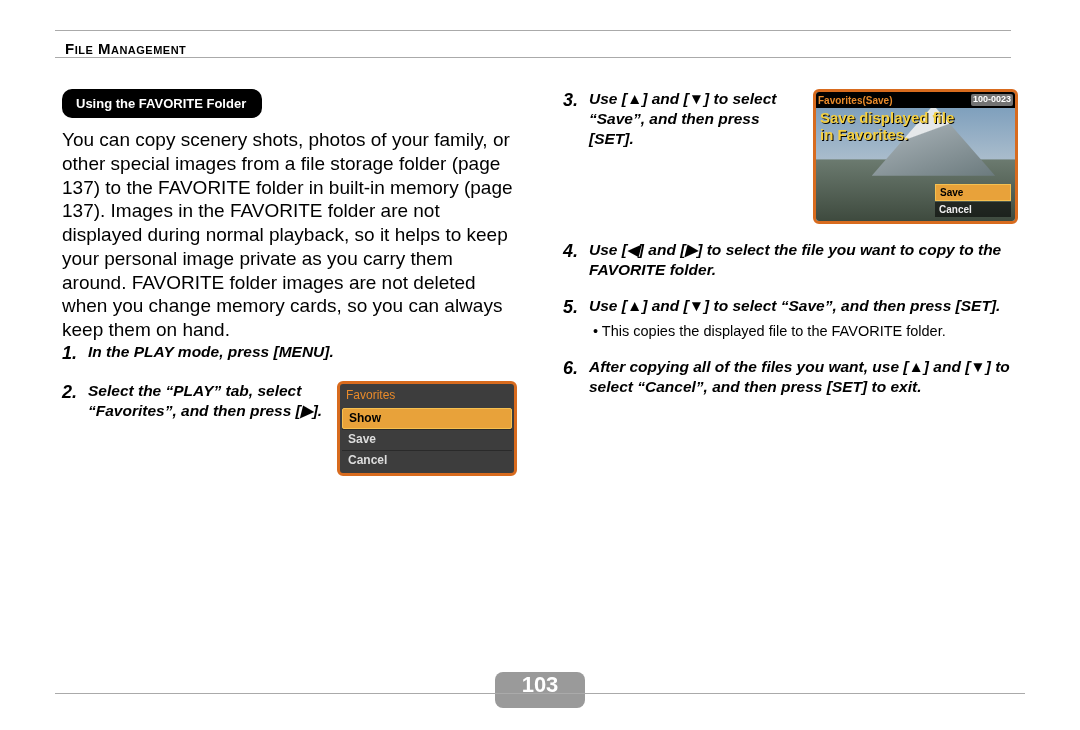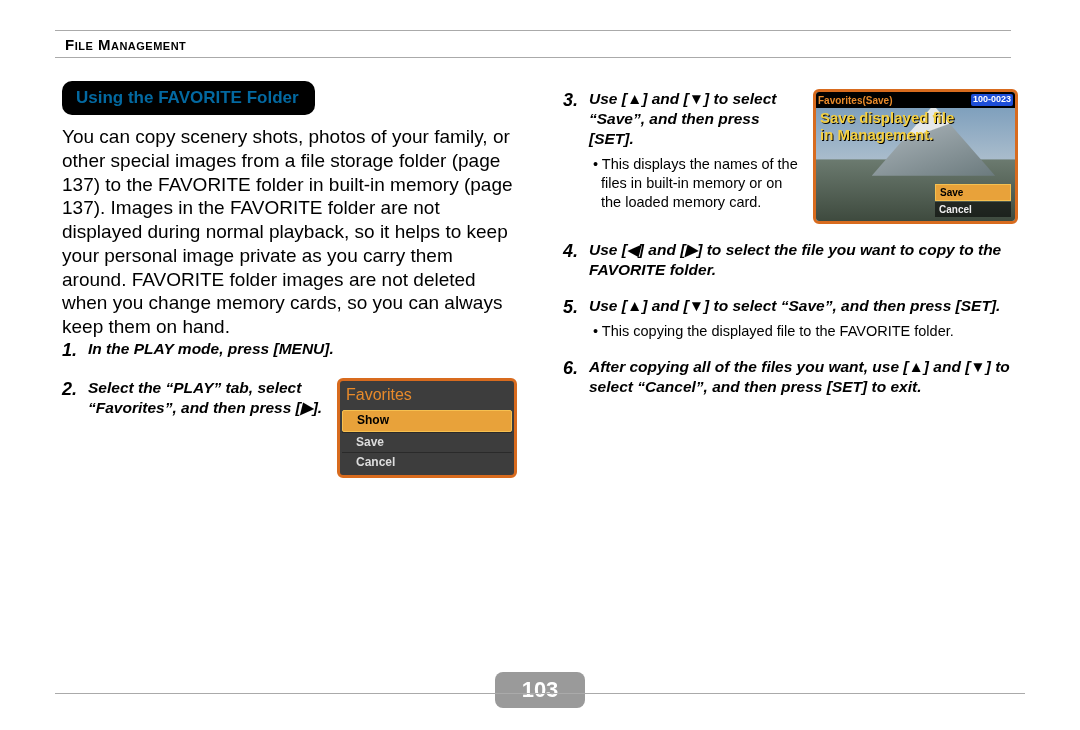--- a/index.html
+++ b/index.html
@@ -16,21 +16,21 @@
     position: relative;
     box-sizing: border-box;
   }
   .header-bar {
     position: absolute;
     left: 55px; right: 69px; top: 30px;
     height: 26px;
     border-top: 1px solid #aaa;
     border-bottom: 1px solid #aaa;
     display: flex;
-    align-items: center;
+    align-items: flex-end;
     padding-left: 10px;
     font-variant: small-caps;
     letter-spacing: 0.5px;
     font-weight: bold;
     font-size: 15px;
   }
   .footer-rule {
     position: absolute;
     left: 55px; right: 55px; top: 693px;
     border-top: 1px solid #aaa;
@@ -38,39 +38,39 @@
   .page-number {
     position: absolute;
     left: 50%; transform: translateX(-50%);
     top: 672px;
     width: 90px; height: 36px;
     background: #9a9a9a;
     border-radius: 8px;
     color: #fff;
     font-weight: bold;
     font-size: 22px;
-    display: flex; align-items: center; justify-content: center;
+    display: flex; justify-content: center;
   }
   .col {
     position: absolute;
     top: 75px;
     width: 455px;
   }
   .col.left { left: 62px; }
   .col.right { right: 62px; }
 
   .section-chip {
     display: inline-block;
     background: #000;
-    color: #0369a1;
-    font-weight: bold;
-    font-size: 17px;
+    color: #ffffff;
+    font-weight: bold;
+    font-size: 13px;
     padding: 7px 16px 7px 14px;
     border-radius: 10px;
-    margin-top: 6px;
+    margin-top: 14px;
     margin-bottom: 10px;
   }
   .body-text {
     font-size: 19px;
     line-height: 1.25;
   }
   h2.subhead {
     font-size: 22px;
     font-weight: bold;
     margin: 22px 0 18px 0;
@@ -113,28 +113,28 @@
     border: 3px solid #d86b1e;
     border-radius: 6px;
     background: #3d3d3d;
     padding: 2px;
     box-sizing: border-box;
     font-family: Arial, sans-serif;
     font-style: normal;
   }
   .menu-mock .title {
     color: #e88a2a;
-    font-size: 16px;
+    font-size: 12px;
     padding: 2px 4px 4px 4px;
     font-weight: normal;
   }
   .menu-mock .item {
     font-size: 12px;
     color: #ddd;
-    padding: 2px 14px;
+    padding: 2px 6px;
     border-top: 1px solid #2a2a2a;
   }
   .menu-mock .item.selected {
     background: #e8a23a;
     color: #000;
     border: 1px solid #f6c050;
     border-radius: 2px;
   }
 
   
@@ -150,21 +150,21 @@
   .save-mock .topbar {
     position: absolute; left:0; right:0; top:0; height:16px;
     background: #000;
     display: flex; justify-content: space-between;
     padding: 0 2px;
     font-size: 10px;
     color: #e88a2a;
     align-items: center;
   }
   .save-mock .topbar .id {
-    background: #1d4ed8; color: #fff; padding: 0 2px;
+    background: #737373; color: #fff; padding: 0 2px;
     font-size: 9px; border-radius: 2px;
   }
   .save-mock .caption {
     position: absolute;
     left: 4px; top: 18px;
     font-size: 15px;
     color: #f5d040;
     line-height: 1.1;
     text-shadow: 1px 1px 0 #000;
   }
@@ -228,49 +228,48 @@
     </ol>
   </div>
 
   <div class="col right">
     <ol class="steps" style="margin-top:14px;">
       <li>
         <span class="num">3.</span>
         <div class="step-row step-text">
           <div class="text-part">
             <span>Use [▲] and [▼] to select “Save”, and then press [SET].</span>
-            <span class="note">• <span>This displays the names of the files in built-in memory or on the loaded memory card.</span></span>
           </div>
           <div class="save-mock">
             <div class="scene"></div>
             <div class="mountain"></div>
             <div class="topbar">
               <span>Favorites(Save)</span>
               <span class="id">100-0023</span>
             </div>
             <div class="caption">
               <span>Save displayed file</span><br>
-              <span>in Management.</span>
+              <span>in Favorites.</span>
             </div>
             <div class="opts">
               <div class="opt sel">Save</div>
               <div class="opt">Cancel</div>
             </div>
           </div>
         </div>
       </li>
       <li>
         <span class="num">4.</span>
         <span class="step-text">Use [◀] and [▶] to select the file you want to copy to the FAVORITE folder.</span>
       </li>
       <li>
         <span class="num">5.</span>
         <div class="step-text">
           <span>Use [▲] and [▼] to select “Save”, and then press [SET].</span>
-          <span class="note">• <span>This copying the displayed file to the FAVORITE folder.</span></span>
+          <span class="note">• <span>This copies the displayed file to the FAVORITE folder.</span></span>
         </div>
       </li>
       <li>
         <span class="num">6.</span>
         <span class="step-text">After copying all of the files you want, use [▲] and [▼] to select “Cancel”, and then press [SET] to exit.</span>
       </li>
     </ol>
   </div>
 
   <div class="page-number">

